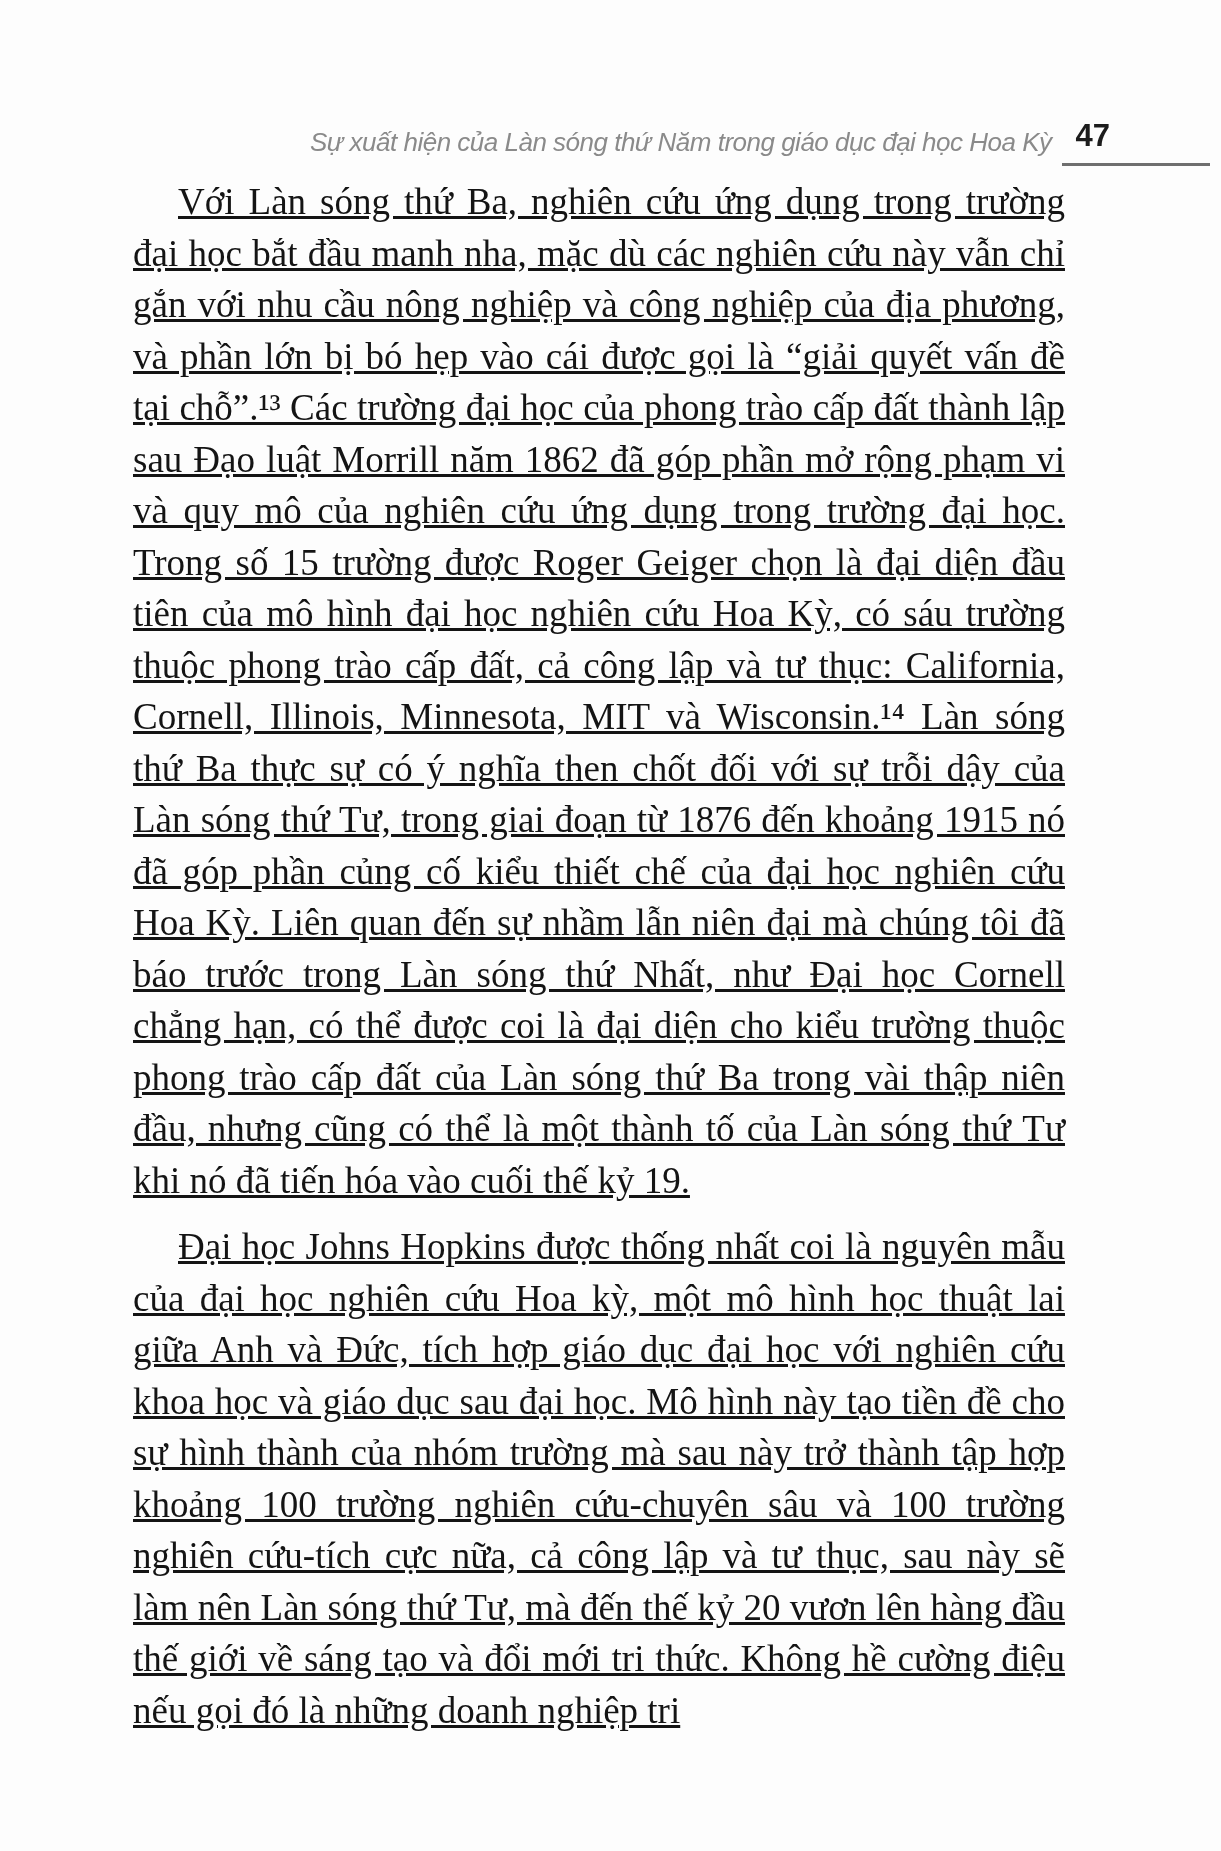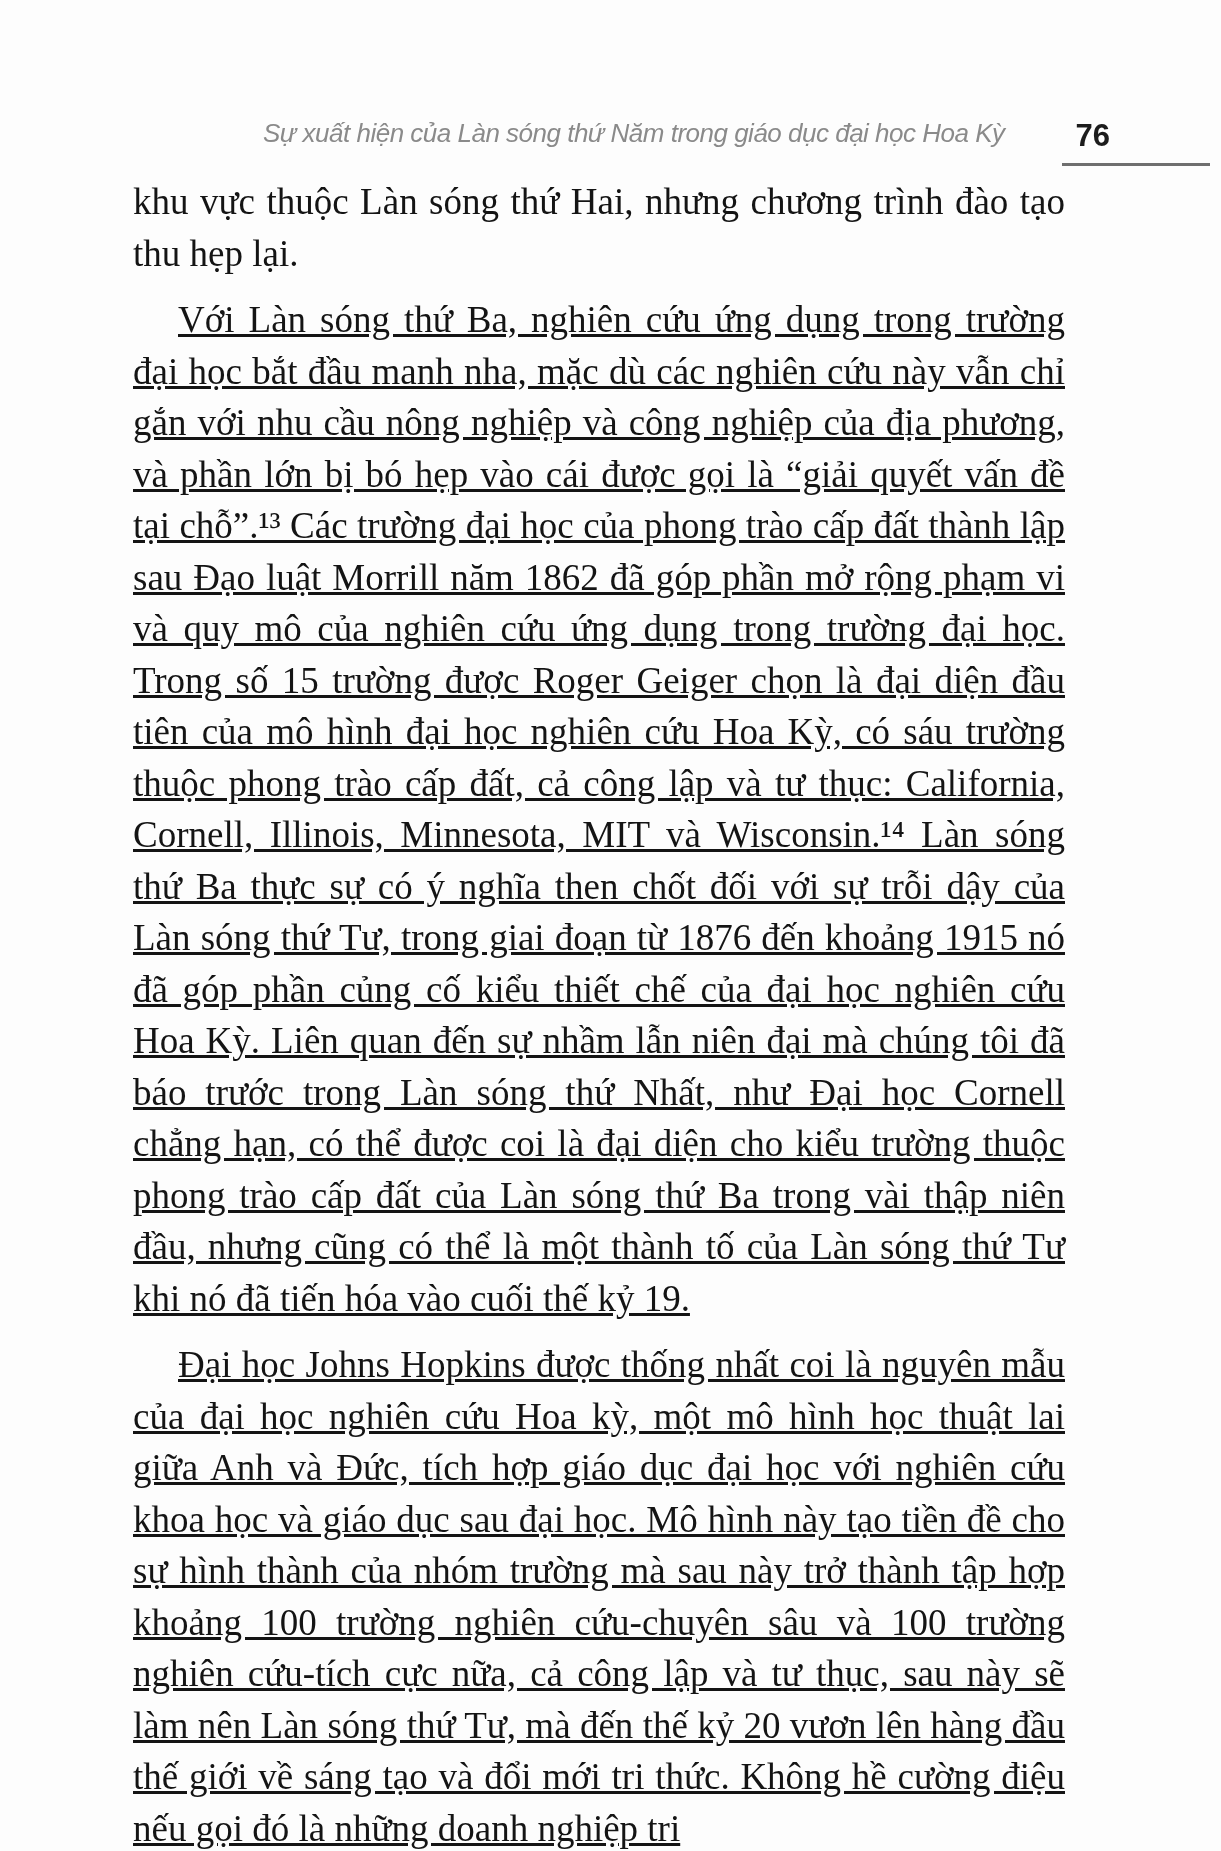--- a/index.html
+++ b/index.html
@@ -15,23 +15,22 @@
     background: #fdfdfd;
     overflow: hidden;
   }
   .running-header {
     position: absolute;
     top: 118px;
     left: 133px;
     right: 11px;
     display: flex;
     justify-content: flex-end;
-    align-items: flex-start;
+    align-items: center;
     white-space: nowrap;
-    gap: 47px;
   }
   .running-title {
     font-family: "Liberation Sans", "DejaVu Sans", sans-serif;
     font-style: italic;
     font-size: 26px;
     color: #8a8a8a;
     letter-spacing: -0.5px;
   }
   .page-number-box {
     display: inline-block;
@@ -66,23 +65,22 @@
   }
 </style>
 </head>
 <body>
 
 <div class="page">
 
   <div class="running-header">
     <span class="running-title">Sự xuất hiện của Làn sóng thứ Năm trong giáo dục đại học Hoa Kỳ</span>
     <span class="page-number-box">
-      <span class="page-number">76</span>
+      <span class="page-number">47</span>
     </span>
   </div>
 
   <div class="page-body">
-      <p>khu vực thuộc Làn sóng thứ Hai, nhưng chương trình đào tạo thu hẹp lại.</p>
       <p class="indented">Với Làn sóng thứ Ba, nghiên cứu ứng dụng trong trường đại học bắt đầu manh nha, mặc dù các nghiên cứu này vẫn chỉ gắn với nhu cầu nông nghiệp và công nghiệp của địa phương, và phần lớn bị bó hẹp vào cái được gọi là “giải quyết vấn đề tại chỗ”.¹³ Các trường đại học của phong trào cấp đất thành lập sau Đạo luật Morrill năm 1862 đã góp phần mở rộng phạm vi và quy mô của nghiên cứu ứng dụng trong trường đại học. Trong số 15 trường được Roger Geiger chọn là đại diện đầu tiên của mô hình đại học nghiên cứu Hoa Kỳ, có sáu trường thuộc phong trào cấp đất, cả công lập và tư thục: California, Cornell, Illinois, Minnesota, MIT và Wisconsin.¹⁴ Làn sóng thứ Ba thực sự có ý nghĩa then chốt đối với sự trỗi dậy của Làn sóng thứ Tư, trong giai đoạn từ 1876 đến khoảng 1915 nó đã góp phần củng cố kiểu thiết chế của đại học nghiên cứu Hoa Kỳ. Liên quan đến sự nhầm lẫn niên đại mà chúng tôi đã báo trước trong Làn sóng thứ Nhất, như Đại học Cornell chẳng hạn, có thể được coi là đại diện cho kiểu trường thuộc phong trào cấp đất của Làn sóng thứ Ba trong vài thập niên đầu, nhưng cũng có thể là một thành tố của Làn sóng thứ Tư khi nó đã tiến hóa vào cuối thế kỷ 19.</p>
       <p class="indented">Đại học Johns Hopkins được thống nhất coi là nguyên mẫu của đại học nghiên cứu Hoa kỳ, một mô hình học thuật lai giữa Anh và Đức, tích hợp giáo dục đại học với nghiên cứu khoa học và giáo dục sau đại học. Mô hình này tạo tiền đề cho sự hình thành của nhóm trường mà sau này trở thành tập hợp khoảng 100 trường nghiên cứu-chuyên sâu và 100 trường nghiên cứu-tích cực nữa, cả công lập và tư thục, sau này sẽ làm nên Làn sóng thứ Tư, mà đến thế kỷ 20 vươn lên hàng đầu thế giới về sáng tạo và đổi mới tri thức. Không hề cường điệu nếu gọi đó là những doanh nghiệp tri</p>
     </div>
 
 </div>
 
 </body></html>

